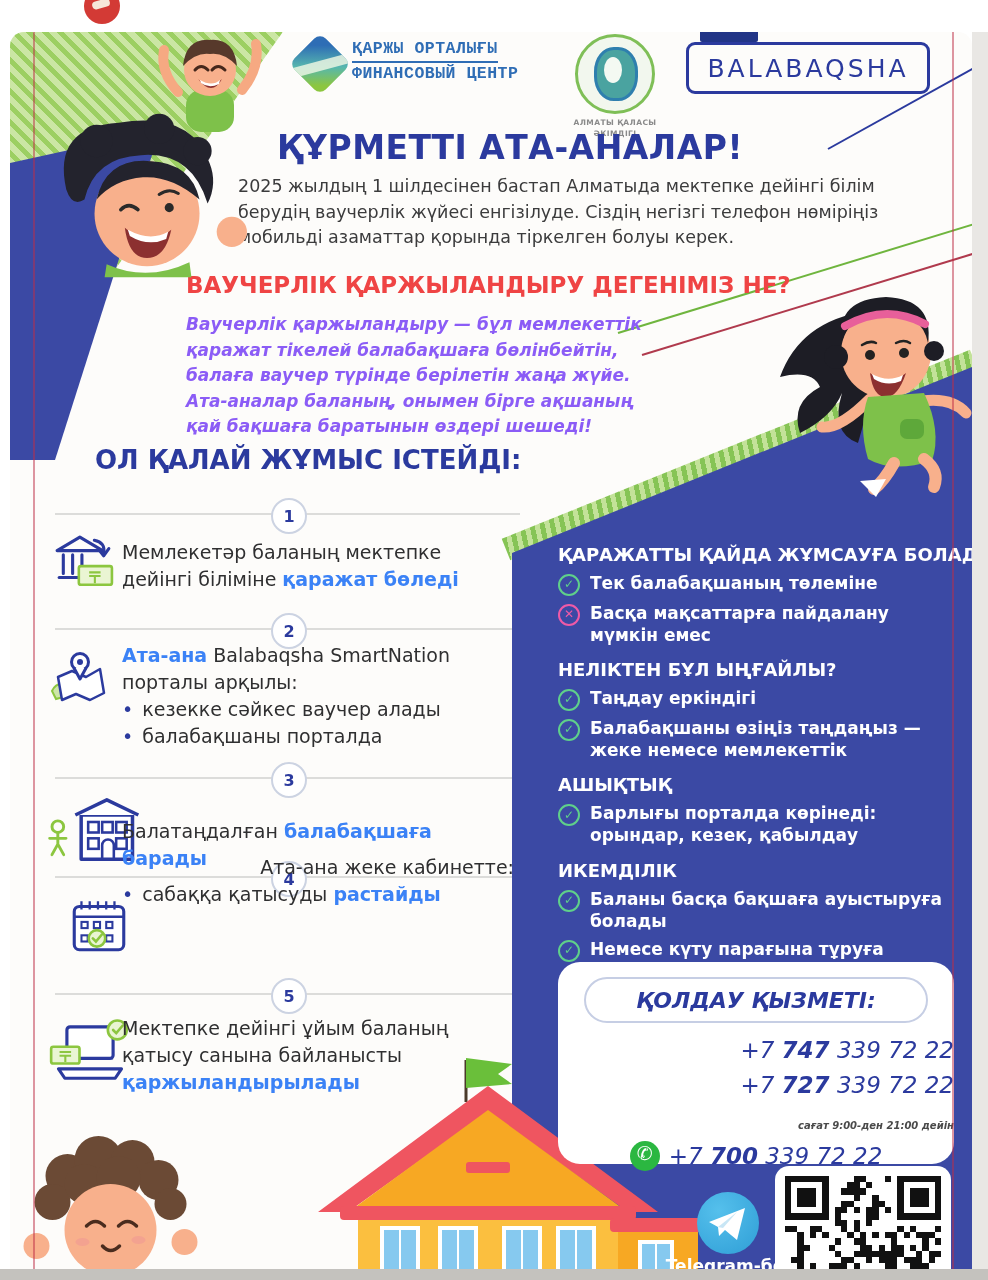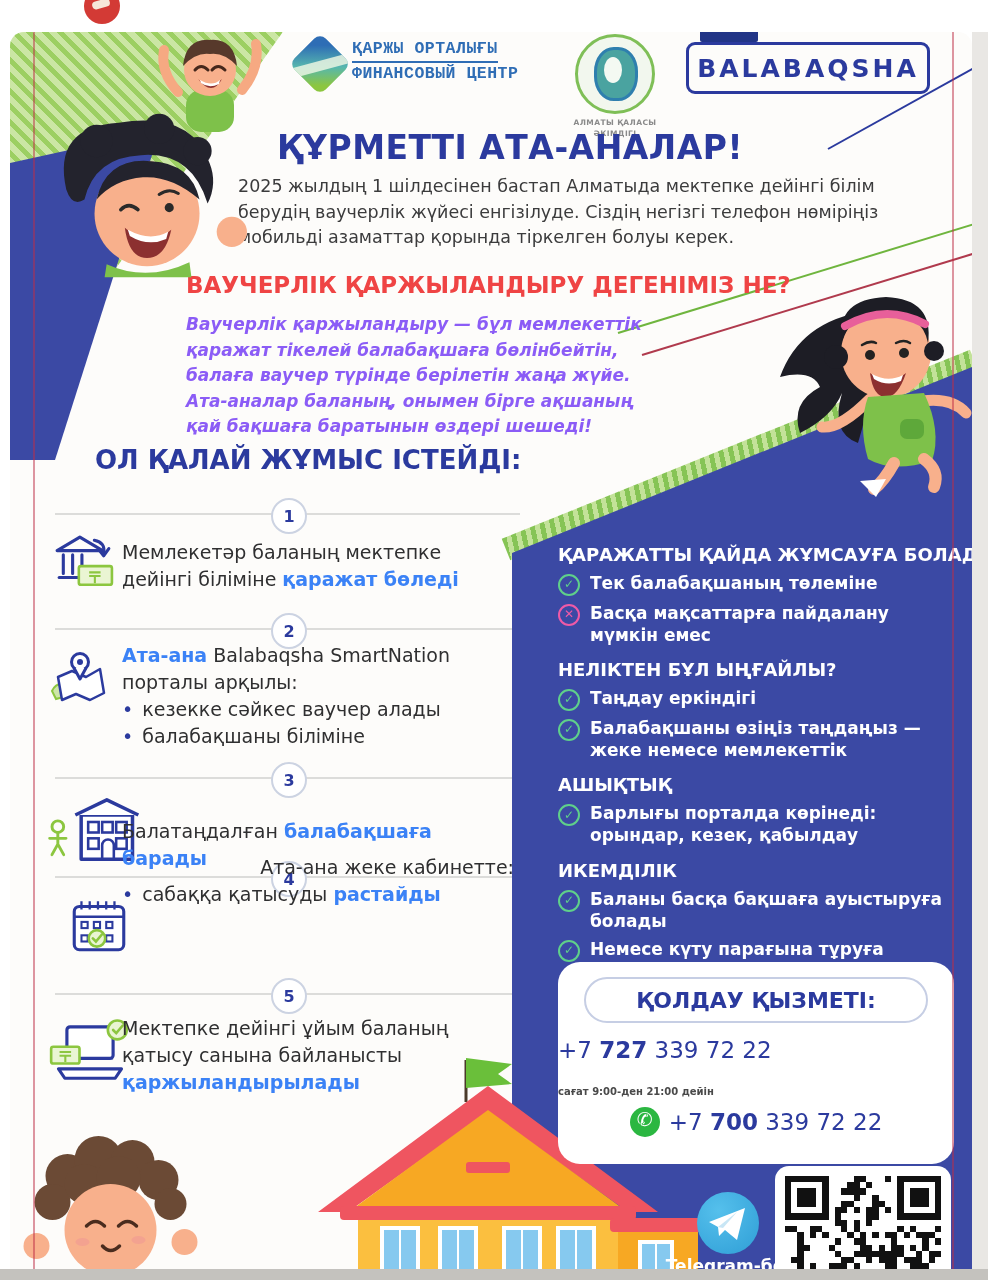--- a/index.html
+++ b/index.html
@@ -40,21 +40,21 @@
   .emblem{left:560px;top:0;width:90px;z-index:2;text-align:center;}
   .emblem-circle{width:74px;height:74px;margin:2px auto 4px;border-radius:50%;background:#f2f7ee;
       border:3px solid #7fbf57;position:relative;overflow:hidden;}
   .emblem-circle .blob{position:absolute;left:16px;top:10px;width:38px;height:48px;border-radius:45%;
       background:#4aa3a0;border:3px solid #2e7fae;}
   .emblem-circle .snow{position:absolute;left:26px;top:20px;width:18px;height:26px;border-radius:50%;background:#f4f9f2;}
   .emblem-caption{font-size:7.5px;color:#8a8a8a;font-weight:600;line-height:1.4;letter-spacing:.4px;}
   .bb-tab{left:690px;top:-4px;width:58px;height:14px;background:#223587;z-index:2;border-radius:2px;}
   .bb-box{left:676px;top:10px;width:238px;height:46px;z-index:2;border:3px solid #2b3a9e;border-radius:9px;
       display:flex;align-items:center;justify-content:center;background:#fdfcfa;
-      color:#2b3a9e;font-weight:700;font-size:25px;letter-spacing:3px;text-align:right;}
+      color:#2b3a9e;font-weight:400;font-size:25px;letter-spacing:3px;text-align:right;}
   
   .title{left:150px;top:96px;width:700px;z-index:2;text-align:center;color:#2b3a9e;
          font-size:33px;font-weight:800;letter-spacing:.5px;}
   .p1{left:228px;top:142px;width:648px;z-index:2;color:#3b3b3c;font-size:17.5px;font-weight:500;line-height:1.46;}
   .h2{left:176px;top:240px;width:660px;z-index:2;color:#ef4444;font-size:23px;font-weight:800;white-space:nowrap;}
   .p2{left:176px;top:280px;width:482px;z-index:2;color:#8b5cf6;font-size:17px;font-weight:600;line-height:1.5;font-style:italic;}
   
   .h3{left:85px;top:413px;width:500px;z-index:2;color:#2b3a9e;font-size:26px;font-weight:800;}
   .divider{left:45px;width:465px;border-top:2px solid #dcdcda;z-index:2;}
   .divider .num{position:absolute;left:216px;top:-17px;width:32px;height:32px;border-radius:50%;
@@ -70,21 +70,21 @@
          clip-path:polygon(0 186px,100% 0,100% 100%,0 100%);}
   .panel-content{left:548px;top:512px;width:404px;z-index:5;color:#fff;}
   .p-sec{margin-bottom:13px;}
   .p-head{font-size:18px;font-weight:800;margin-bottom:7px;white-space:nowrap;}
   .p-item{display:flex;gap:10px;margin-bottom:6px;font-size:17px;font-weight:600;line-height:1.3;}
   .mark{flex:0 0 18px;width:18px;height:18px;margin-top:2px;border-radius:50%;border:2px solid #5fd08a;
         color:#5fd08a;font-size:12px;font-weight:800;display:flex;align-items:center;justify-content:center;}
   .mark.cross{border-color:#ef5aa7;color:#ef5aa7;}
   
   .card{left:548px;top:930px;width:396px;height:202px;background:#fff;border-radius:22px;z-index:6;
-        text-align:left;}
+        text-align:right;font-style:italic;}
   .card-pill{margin:15px 26px 10px;height:42px;border:2px solid #c6cee4;border-radius:26px;
         display:flex;align-items:center;justify-content:center;color:#2b3a9e;font-size:22px;font-weight:800;}
   .phone{color:#2b3a9e;font-size:23px;font-weight:500;line-height:1.5;}
   .phone b{font-weight:800;}
   .hours{color:#4a4a4a;font-size:10px;font-weight:600;margin:18px 0 8px;}
   .wa-row{display:flex;align-items:center;justify-content:center;gap:9px;}
   .wa-icon{width:30px;height:30px;border-radius:50%;background:#2bb741;position:relative;flex:0 0 30px;}
   .wa-icon:after{content:"✆";position:absolute;left:0;top:1px;width:30px;text-align:center;color:#fff;font-size:19px;}
   
   .tg-icon{left:687px;top:1160px;width:62px;height:62px;border-radius:50%;z-index:7;
@@ -170,21 +170,21 @@
     <path d="M26 19 L32 30 L38 19" fill="#fff" stroke="#2b3a9e" stroke-width="3" stroke-linejoin="round"></path>
   </svg>
   <div class="abs step-text" style="left:112px;top:610px;width:392px;">
     <div><b>Ата-ана</b><span> Balabaqsha SmartNation порталы арқылы:</span></div>
     <div class="bullet">
       <span class="dot">•</span>
         <span>кезекке сәйкес ваучер алады</span>
       </div>
     <div class="bullet">
       <span class="dot">•</span>
-        <span>балабақшаны біліміне</span>
+        <span>балабақшаны порталда</span>
       </div>
   </div>
 
   <div class="abs divider" style="top:745px;">
     <div class="num">3</div>
   </div>
   <svg class="abs step-icon" style="left:36px;top:762px;" width="96" height="70" viewBox="0 0 82 60">
     <g fill="none" stroke="#8cc63f" stroke-width="2.5" stroke-linecap="round">
       <circle cx="10" cy="28" r="5"></circle>
         <path d="M10 33 v10 M3 38 h14 M5 52 l5 -9 M15 52 l-5 -9"></path>
@@ -286,20 +286,23 @@
         </div>
       <div class="p-item">
         <span class="mark">✓</span>
         <span>Немесе күту парағына тұруға болады</span>
         </div>
     </div>
   </div>
 
   <div class="abs card">
     <div class="card-pill">ҚОЛДАУ ҚЫЗМЕТІ:</div>
+    <div class="phone">
+      <span>+7 </span><b>747</b><span> 339 72 22</span>
+    </div>
     <div class="phone">
       <span>+7 </span><b>727</b><span> 339 72 22</span>
     </div>
     <div class="hours">сағат 9:00-ден 21:00 дейін</div>
     <div class="wa-row">
       <span class="wa-icon"></span>
       <span class="phone"><span>+7 </span><b>700</b><span> 339 72 22</span></span>
     </div>
   </div>
 

